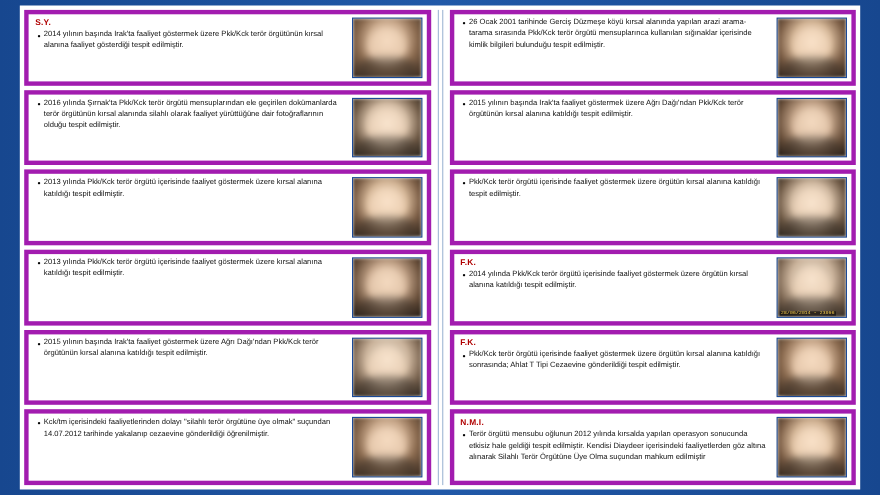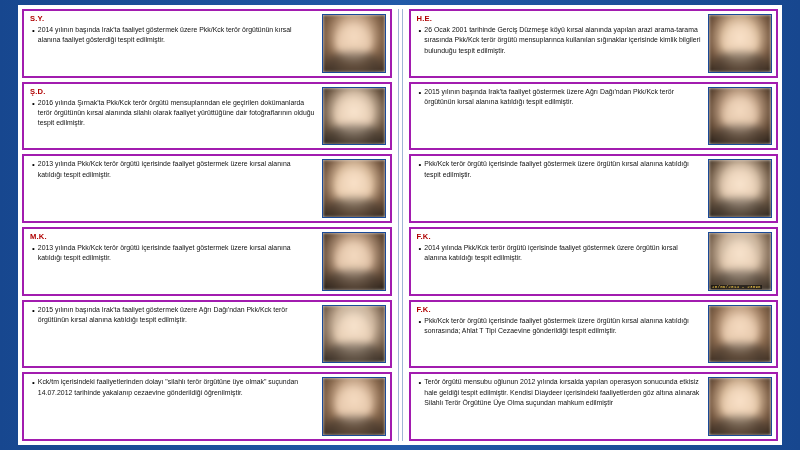--- a/index.html
+++ b/index.html
@@ -25,21 +25,21 @@
     flex:1 1 0;
     display:flex;flex-direction:column;
     gap:4px;
     min-width:0;
   }
   .sep{
     width:3px;background:#ffffff;border-left:1px solid #9fb6d4;border-right:1px solid #9fb6d4;
   }
   .card{
     position:relative;
-    border:2px solid #a21caf;
+    border:4px solid #a21caf;
     background:#ffffff;
     display:flex;flex-direction:row;
     box-sizing:border-box;
     overflow:hidden;
     flex:1 1 0;
     min-height:0;
   }
   .card-body{
     flex:1 1 auto;
     padding:3px 5px 3px 6px;
@@ -126,21 +126,20 @@
             <span class="text">2014 yılının başında Irak'ta faaliyet göstermek üzere Pkk/Kck terör örgütünün kırsal alanına faaliyet gösterdiği tespit edilmiştir.</span>
           </div>
         </div>
         <div class="photo">
           <div class="face blur f-bg-a"></div>
         </div>
       </div>
 
       <div class="card">
         <div class="card-body">
-          <div class="initials">Ş.D.</div>
           <div class="bullet-row">
             <span class="bullet">•</span>
             <span class="text">2016 yılında Şırnak'ta Pkk/Kck terör örgütü mensuplarından ele geçirilen dokümanlarda terör örgütünün kırsal alanında silahlı olarak faaliyet yürüttüğüne dair fotoğraflarının olduğu tespit edilmiştir.</span>
           </div>
         </div>
         <div class="photo">
           <div class="face blur f-bg-c"></div>
         </div>
       </div>
 
@@ -151,21 +150,20 @@
             <span class="text">2013 yılında Pkk/Kck terör örgütü içerisinde faaliyet göstermek üzere kırsal alanına katıldığı tespit edilmiştir.</span>
           </div>
         </div>
         <div class="photo">
           <div class="face blur f-bg-b"></div>
         </div>
       </div>
 
       <div class="card">
         <div class="card-body">
-          <div class="initials">M.K.</div>
           <div class="bullet-row">
             <span class="bullet">•</span>
             <span class="text">2013 yılında Pkk/Kck terör örgütü içerisinde faaliyet göstermek üzere kırsal alanına katıldığı tespit edilmiştir.</span>
           </div>
         </div>
         <div class="photo">
           <div class="face blur f-bg-d"></div>
         </div>
       </div>
 
@@ -194,21 +192,20 @@
       </div>
 
     </div>
 
     <div class="sep"></div>
 
     <div class="col">
 
       <div class="card">
         <div class="card-body">
-          <div class="initials">H.E.</div>
           <div class="bullet-row">
             <span class="bullet">•</span>
             <span class="text">26 Ocak 2001 tarihinde Gerciş Düzmeşe köyü kırsal alanında yapılan arazi arama-tarama sırasında Pkk/Kck terör örgütü mensuplarınca kullanılan sığınaklar içerisinde kimlik bilgileri bulunduğu tespit edilmiştir.</span>
           </div>
         </div>
         <div class="photo">
           <div class="face blur f-bg-b"></div>
         </div>
       </div>
 
@@ -258,20 +255,21 @@
             <span class="text">Pkk/Kck terör örgütü içerisinde faaliyet göstermek üzere örgütün kırsal alanına katıldığı sonrasında; Ahlat T Tipi Cezaevine gönderildiği tespit edilmiştir.</span>
           </div>
         </div>
         <div class="photo">
           <div class="face blur f-bg-a"></div>
         </div>
       </div>
 
       <div class="card">
         <div class="card-body">
+          <div class="initials">N.M.I.</div>
           <div class="bullet-row">
             <span class="bullet">•</span>
             <span class="text">Terör örgütü mensubu oğlunun 2012 yılında kırsalda yapılan operasyon sonucunda etkisiz hale geldiği tespit edilmiştir. Kendisi Diaydeer içerisindeki faaliyetlerden göz altına alınarak Silahlı Terör Örgütüne Üye Olma suçundan mahkum edilmiştir</span>
           </div>
         </div>
         <div class="photo">
           <div class="face blur f-bg-b"></div>
         </div>
       </div>
 

